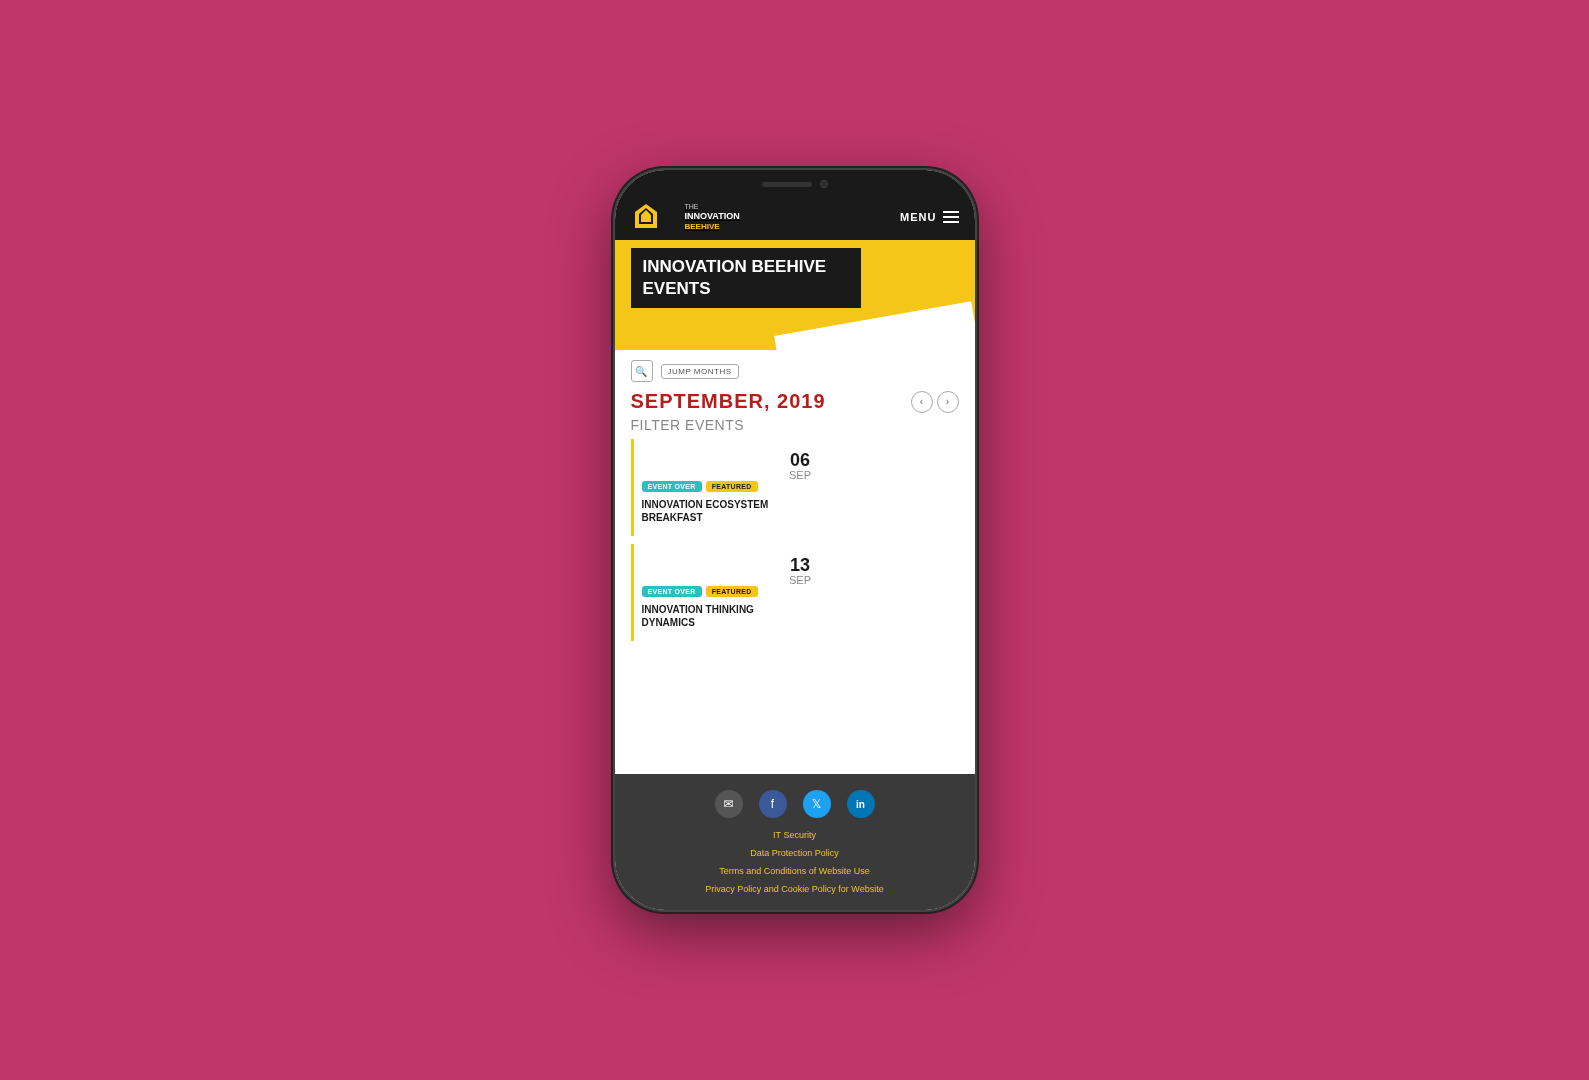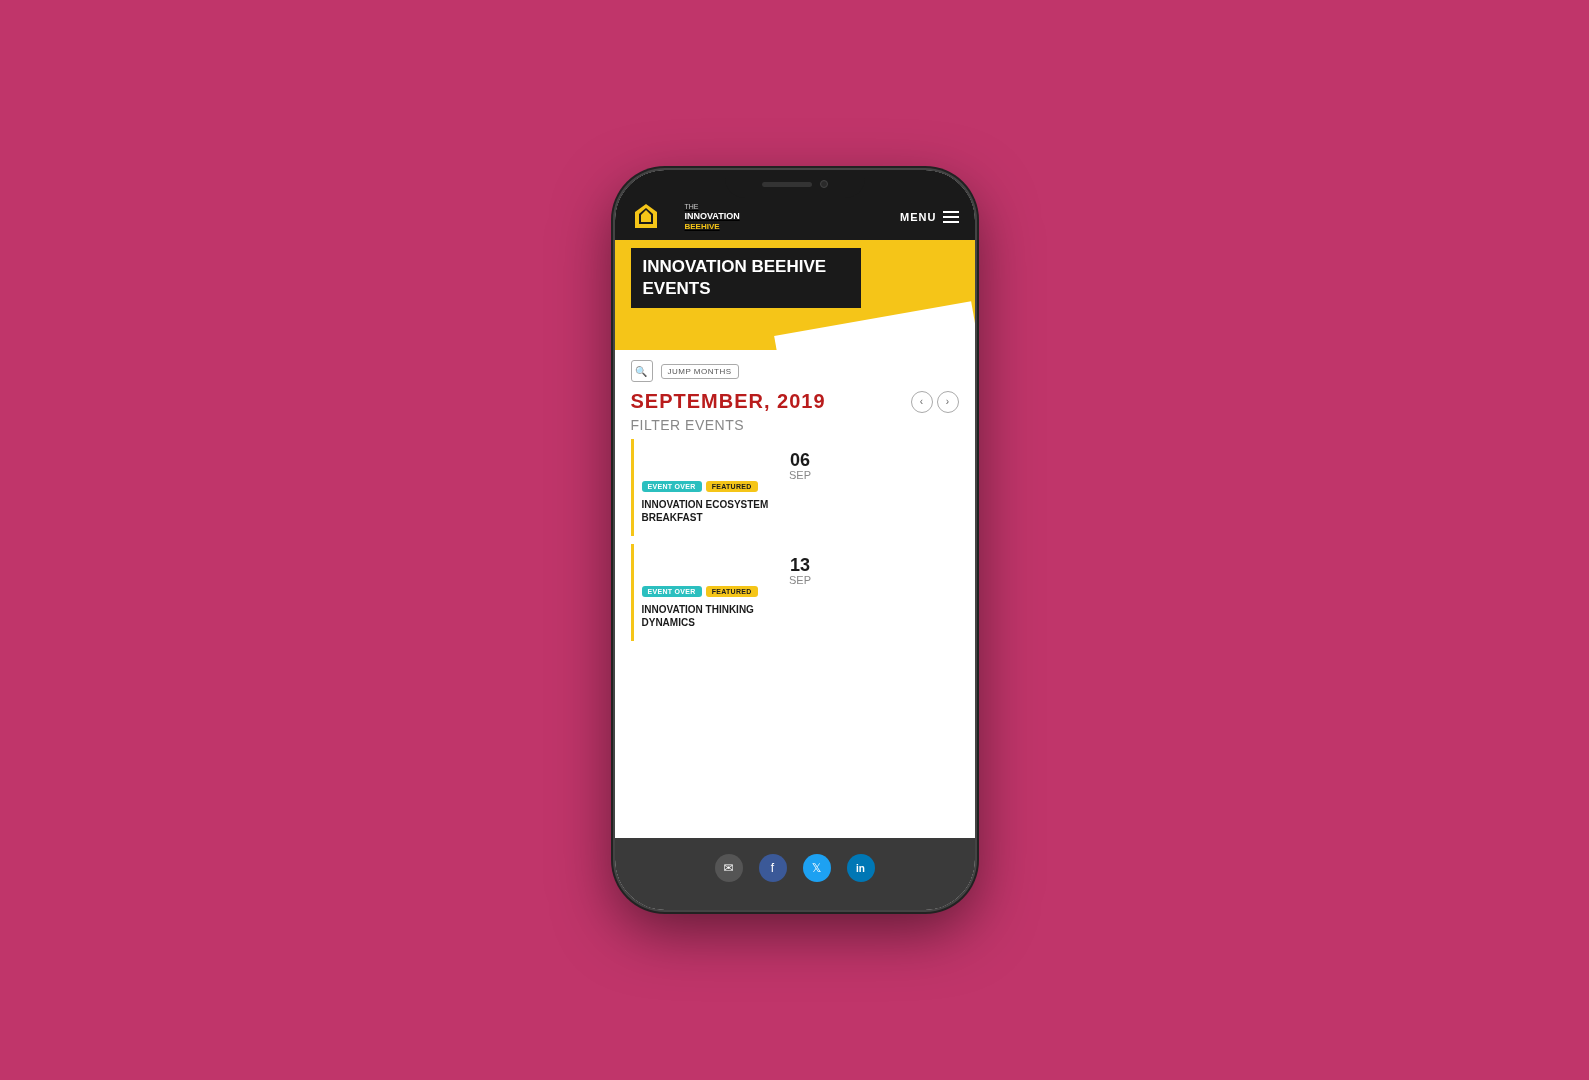--- a/index.html
+++ b/index.html
@@ -502,18 +502,24 @@
           </div>
         </div>
 
         <div class="footer">
           <div class="social-icons">
             <div class="social-icon">✉</div>
             <div class="social-icon" style="background:#3b5998;">f</div>
             <div class="social-icon" style="background:#1da1f2;">𝕏</div>
             <div class="social-icon" style="background:#0077b5; font-size:10px; font-weight:bold;">in</div>
           </div>
+          <div class="footer-links">
+            <a class="footer-link">IT Security</a>
+            <a class="footer-link">Data Protection Policy</a>
+            <a class="footer-link">Terms and Conditions of Website Use</a>
+            <a class="footer-link">Privacy Policy and Cookie Policy for Website</a>
+          </div>
         </div>
 
       </div>
     </div>
   </div>
 </div>
 
 </body></html>

